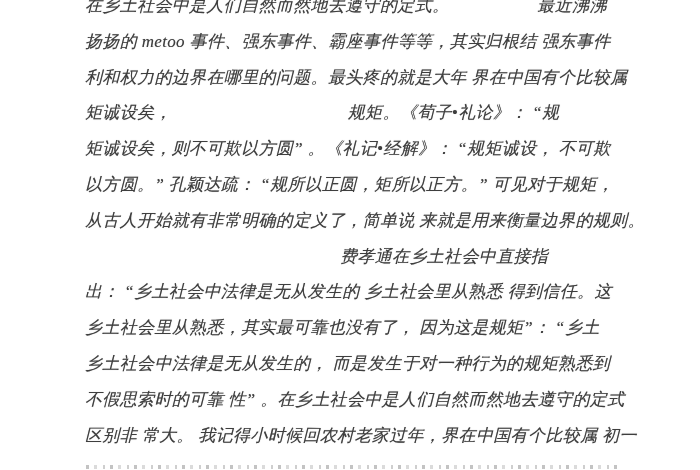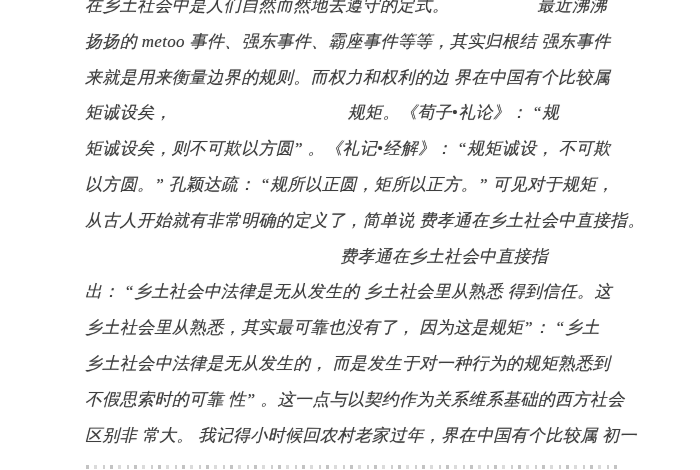--- a/index.html
+++ b/index.html
@@ -54,38 +54,38 @@
 </head>
 <body>
 
 <div class="page">
   <div class="text-block">
 
     <div class="line"><span>在乡土社会中是人们自然而然地去遵守的定式。</span><span class="gap-a"></span><span>最近沸沸</span></div>
 
     <div class="line"><span>扬扬的 metoo 事件、强东事件、霸座事件等等，其实归根结 强东事件</span></div>
 
-    <div class="line"><span>来就是用来衡量边界的规则。而权力和权利的边 界在中国有个比较属</span></div>
+    <div class="line"><span>利和权力的边界在哪里的问题。最头疼的就是大年 界在中国有个比较属</span></div>
 
     <div class="line"><span>矩诚设矣，</span><span class="gap-b"></span><span>规矩。《荀子•礼论》： “规</span></div>
 
     <div class="line"><span>矩诚设矣，则不可欺以方圆” 。《礼记•经解》： “规矩诚设， 不可欺</span></div>
 
     <div class="line"><span>以方圆。” 孔颖达疏： “规所以正圆，矩所以正方。”  可见对于规矩，</span></div>
 
-    <div class="line"><span>从古人开始就有非常明确的定义了，简单说 费孝通在乡土社会中直接指。</span></div>
+    <div class="line"><span>从古人开始就有非常明确的定义了，简单说 来就是用来衡量边界的规则。</span></div>
 
     <div class="line indent-8"><span>费孝通在乡土社会中直接指</span></div>
 
     <div class="line"><span>出： “乡土社会中法律是无从发生的 乡土社会里从熟悉 得到信任。这</span></div>
 
     <div class="line"><span>乡土社会里从熟悉，其实最可靠也没有了， 因为这是规矩”： “乡土</span></div>
 
     <div class="line"><span>乡土社会中法律是无从发生的， 而是发生于对一种行为的规矩熟悉到</span></div>
 
-    <div class="line"><span>不假思索时的可靠 性” 。这一点与以契约作为关系维系基础的西方社会</span></div>
+    <div class="line"><span>不假思索时的可靠 性” 。在乡土社会中是人们自然而然地去遵守的定式</span></div>
 
     <div class="line"><span>区别非 常大。 我记得小时候回农村老家过年，界在中国有个比较属 初一</span></div>
 
   </div>
 
   <div class="next-line-sliver"></div>
 </div>
 
 </body></html>

